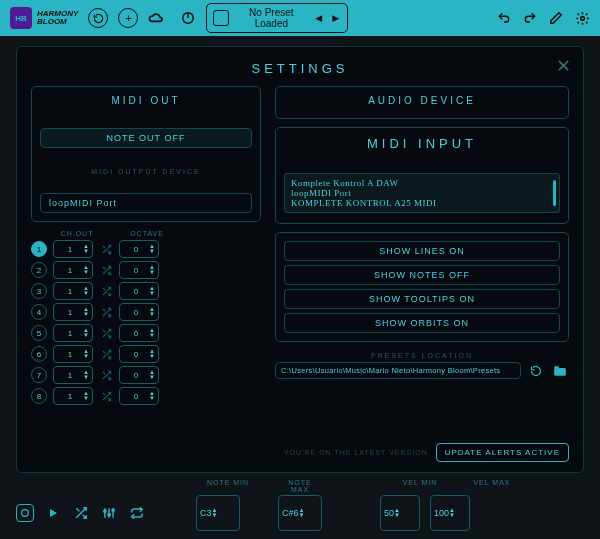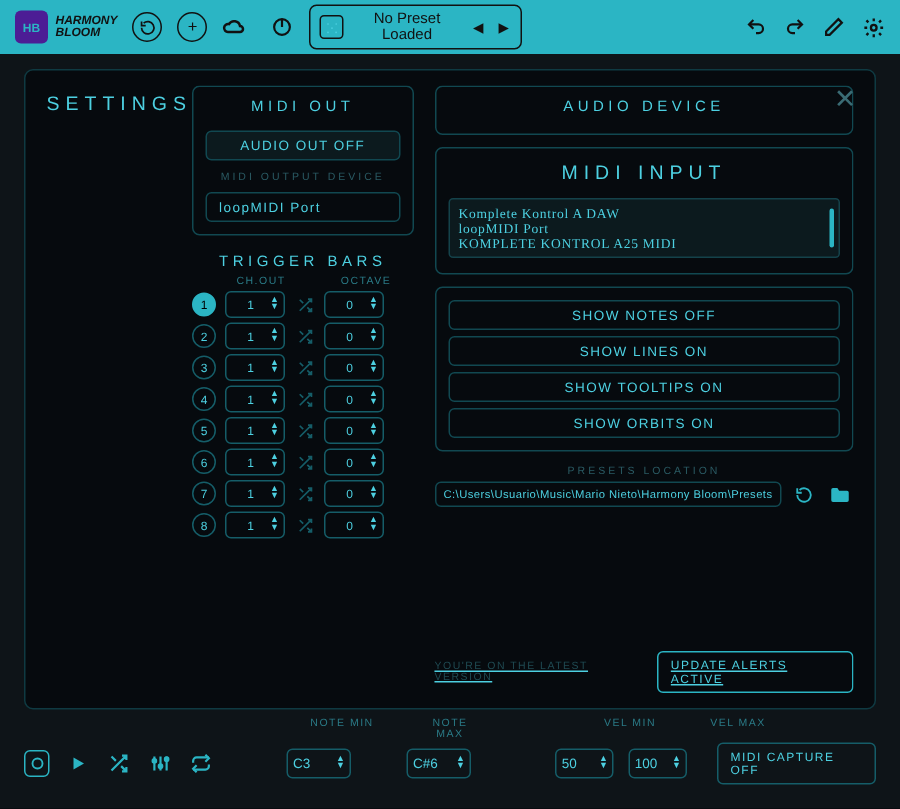--- a/index.html
+++ b/index.html
@@ -67,21 +67,21 @@
   
   .modal {
     position: relative;
     margin: 10px 16px 6px 16px;
     flex: 1;
     background: #060a0e;
     border: 1px solid #0f3a42;
     border-radius: 6px;
     padding: 10px 14px 10px 14px;
     display: flex;
-    flex-direction: row;
+    flex-direction: column;
   }
   .modal-title {
     text-align: center;
     font-size: 13px;
     letter-spacing: 4px;
     margin: 4px 0 10px 0;
     color: #4dd0e1;
   }
   .close-x {
     position: absolute;
@@ -93,21 +93,21 @@
   .cols { display: flex; gap: 14px; flex: 1; overflow: hidden; }
   .col { display: flex; flex-direction: column; gap: 8px; }
   .col.left { width: 230px; }
   .col.right { flex: 1; }
   .panel {
     border: 1px solid #114851;
     border-radius: 5px;
     padding: 8px 8px;
     display: flex;
     flex-direction: column;
-    gap: 6px;
+    gap: 18px;
   }
   .panel-title {
     text-align: center;
     font-size: 10px;
     letter-spacing: 3px;
     margin-bottom: 4px;
   }
   .panel-title.big { font-size: 13px; letter-spacing: 4px; font-weight: 400; }
   .pill {
     border: 1px solid #114851;
@@ -158,21 +158,21 @@
   .midi-scroll {
     position: absolute; right: 3px; top: 6px; bottom: 6px; width: 3px;
     background: #2bb5c4; border-radius: 2px;
   }
   .presets-row { display: flex; align-items: flex-start; gap: 6px; }
   .presets-path {
     flex: 1; border: 1px solid #114851; border-radius: 4px;
     padding: 3px 5px; font-size: 7.5px; letter-spacing: 0.3px;
     white-space: nowrap; overflow: hidden;
   }
-  .footer-row { display: flex; gap: 8px; align-items: center; justify-content: center; margin-top: auto; text-decoration: underline; }
+  .footer-row { display: flex; gap: 8px; align-items: center; justify-content: flex-end; margin-top: auto; }
   .version-text { color: #1f4a52; font-size: 7px; letter-spacing: 1px; }
   .update-btn {
     border: 1px solid #2bb5c4; border-radius: 4px;
     padding: 4px 8px; font-size: 8px; letter-spacing: 1px;
     color: #4dd0e1; cursor: pointer;
   }
   
   .bottom {
     height: 60px;
     display: flex; flex-direction: column;
@@ -184,22 +184,22 @@
     font-size: 7px; letter-spacing: 1px; color: #2a7a86;
   }
   .bottom-labels span { width: 44px; text-align: center; }
   .bottom-row { display: flex; align-items: center; gap: 10px; }
   .bb-icon {
     width: 18px; height: 18px; color: #2bb5c4; display: flex;
     align-items: center; justify-content: center; font-size: 12px; cursor: pointer;
   }
   .bb-icon.circle { border: 1.5px solid #2bb5c4; border-radius: 4px; }
   .bb-stepper {
-    width: 44px; height: 20px; border: 1px solid #155d68; border-radius: 4px;
-    display: flex; align-items: center; justify-content: space-between;
+    width: 44px; height: 36px; border: 1px solid #155d68; border-radius: 4px;
+    display: flex; align-items: center; 
     padding: 0 3px; font-size: 9px;
   }
   .bb-stepper .arrows { display: flex; flex-direction: column; line-height: 5px; font-size: 6px; }
   .bb-capture {
     border: 1px solid #155d68; border-radius: 4px;
     padding: 4px 8px; font-size: 8px; letter-spacing: 1px; cursor: pointer;
   }
   svg { display: block; }
 </style>
 </head>
@@ -269,27 +269,26 @@
 
   <div class="modal">
     <div class="modal-title">SETTINGS</div>
     <div class="close-x">✕</div>
 
     <div class="cols">
 
       <div class="col left">
         <div class="panel">
           <div class="panel-title">MIDI OUT</div>
-          <div class="pill" style="background:#0c1a1e">AUDIO OUT OFF</div>
+          <div class="pill" style="background:#0c1a1e">NOTE OUT OFF</div>
           <div class="subtle-label">MIDI OUTPUT DEVICE</div>
           <div class="pill" style="text-align:left;padding-left:8px">loopMIDI Port</div>
         </div>
 
         <div>
-          <div class="panel-title" style="letter-spacing:3px;margin:4px 0">TRIGGER BARS</div>
           <div class="tb-head">
             <span>CH.OUT</span>
             <span style="width:14px"></span>
             <span>OCTAVE</span>
           </div>
           <div id="tb-rows" style="display:flex;flex-direction:column;gap:3px;margin-top:3px">
               <div class="tb-row">
                 <div class="row-num on">1</div>
                 <div class="stepper">
                   <span class="val">1</span>
@@ -480,22 +479,22 @@
             <div id="midi-items">
                 <div class="midi-item">Komplete Kontrol A DAW</div>
                 <div class="midi-item">loopMIDI Port</div>
                 <div class="midi-item">KOMPLETE KONTROL A25 MIDI</div>
               </div>
             <div class="midi-scroll"></div>
           </div>
         </div>
 
         <div class="panel" style="gap:4px">
+          <div class="pill">SHOW LINES ON</div>
           <div class="pill">SHOW NOTES OFF</div>
-          <div class="pill">SHOW LINES ON</div>
           <div class="pill">SHOW TOOLTIPS ON</div>
           <div class="pill">SHOW ORBITS ON</div>
         </div>
 
         <div>
           <div class="subtle-label" style="margin-bottom:3px">PRESETS LOCATION</div>
           <div class="presets-row">
             <div class="presets-path">C:\Users\Usuario\Music\Mario Nieto\Harmony Bloom\Presets</div>
             <div class="bb-icon">
               <svg width="12" height="12" viewBox="0 0 24 24" fill="none" stroke="#2bb5c4" stroke-width="2.5">
@@ -586,16 +585,15 @@
           </span>
       </div>
       <div class="bb-stepper" style="width:40px">
         <span class="val">100</span>
         <span class="arrows">
             <span>▲</span>
             <span>▼</span>
           </span>
       </div>
       <div style="flex:1"></div>
-      <div class="bb-capture">MIDI CAPTURE OFF</div>
     </div>
   </div>
 </div>
 
 </body></html>

